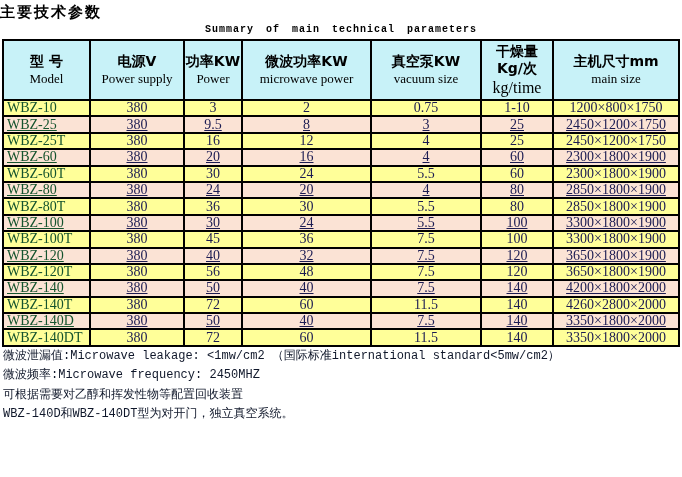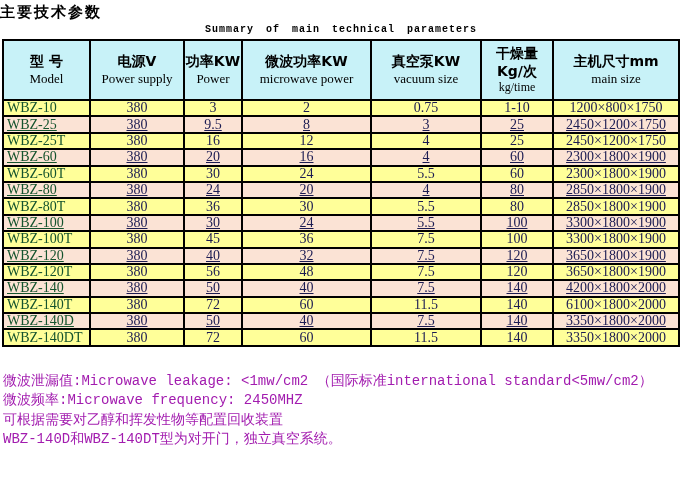--- a/index.html
+++ b/index.html
@@ -31,34 +31,34 @@
   }
   .h-zh{
     display:block;font-weight:bold;font-size:14px;
     font-family:"DejaVu Sans","Liberation Sans",sans-serif;
     line-height:1.25;
   }
   .h-en{
     display:block;font-size:13px;line-height:1.2;
     font-family:"Liberation Serif","DejaVu Serif",serif;
   }
-  .h-en.small{font-size:12px;}
+  .h-en.small{font-size:16px;}
   tbody td{
     height:14.4px;padding:0 2px;text-align:center;vertical-align:middle;
     font-size:14px;line-height:1.0;color:#1b1b52;
     font-family:"Liberation Serif","DejaVu Serif",serif;
   }
   tbody td.model{text-align:left;padding-left:3px;color:#14532d;}
   tbody tr.odd td{background:#ffff99;}
   tbody tr.even td{background:#fbe3d5;text-decoration:underline;}
   
   .notes{
-    margin:25px 0 0 3px;
+    margin:0 0 0 3px;
     font-family:"Liberation Mono","DejaVu Sans Mono",monospace;
-    font-size:14px;line-height:19.5px;color:#a21caf;
+    font-size:12px;line-height:19.5px;color:#0f172a;
   }
   .notes p{margin:0;white-space:nowrap;}
 </style>
 </head>
 <body>
 
 <div class="title-zh">主要技术参数</div>
 <div class="title-en">Summary of main technical parameters</div>
 
 <table>
@@ -213,21 +213,21 @@
         <td>140</td>
         <td>4200×1800×2000</td>
       </tr>
       <tr class="odd">
         <td class="model">WBZ-140T</td>
         <td>380</td>
         <td>72</td>
         <td>60</td>
         <td>11.5</td>
         <td>140</td>
-        <td>6100×1800×2000</td>
+        <td>4260×2800×2000</td>
       </tr>
       <tr class="even">
         <td class="model">WBZ-140D</td>
         <td>380</td>
         <td>50</td>
         <td>40</td>
         <td>7.5</td>
         <td>140</td>
         <td>3350×1800×2000</td>
       </tr>

